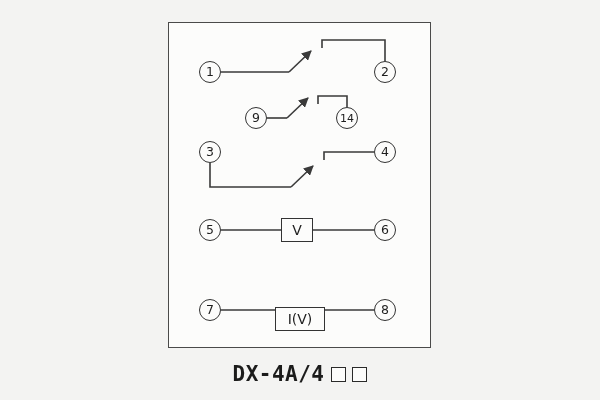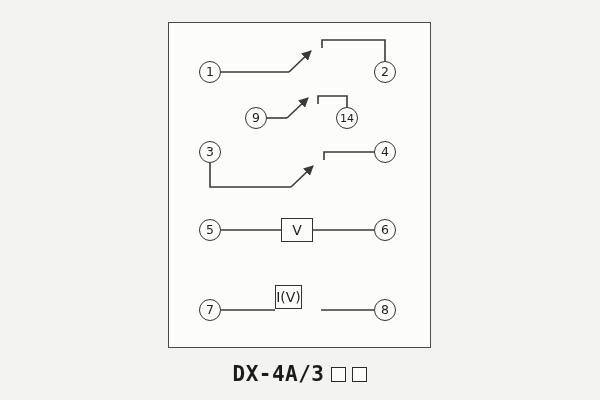--- a/index.html
+++ b/index.html
@@ -111,21 +111,21 @@
   <div class="terminal" style="left:245px;top:107px">9</div>
   <div class="terminal wide" style="left:336px;top:107px">14</div>
   <div class="terminal" style="left:199px;top:141px">3</div>
   <div class="terminal" style="left:374px;top:141px">4</div>
   <div class="terminal" style="left:199px;top:219px">5</div>
   <div class="terminal" style="left:374px;top:219px">6</div>
   <div class="terminal" style="left:199px;top:299px">7</div>
   <div class="terminal" style="left:374px;top:299px">8</div>
 
   <div class="comp-box" style="left:281px;top:218px;width:32px;height:24px">V</div>
-  <div class="comp-box" style="left:275px;top:285px;width:27px;height:24px">I(V)</div>
+  <div class="comp-box" style="left:275px;top:307px;width:50px;height:24px">I(V)</div>
 
   <div class="caption">
-    <span>DX-4A/3</span>
+    <span>DX-4A/4</span>
     <span class="ph-box"></span>
     <span class="ph-box"></span>
   </div>
 
 </div>
 
 </body></html>

